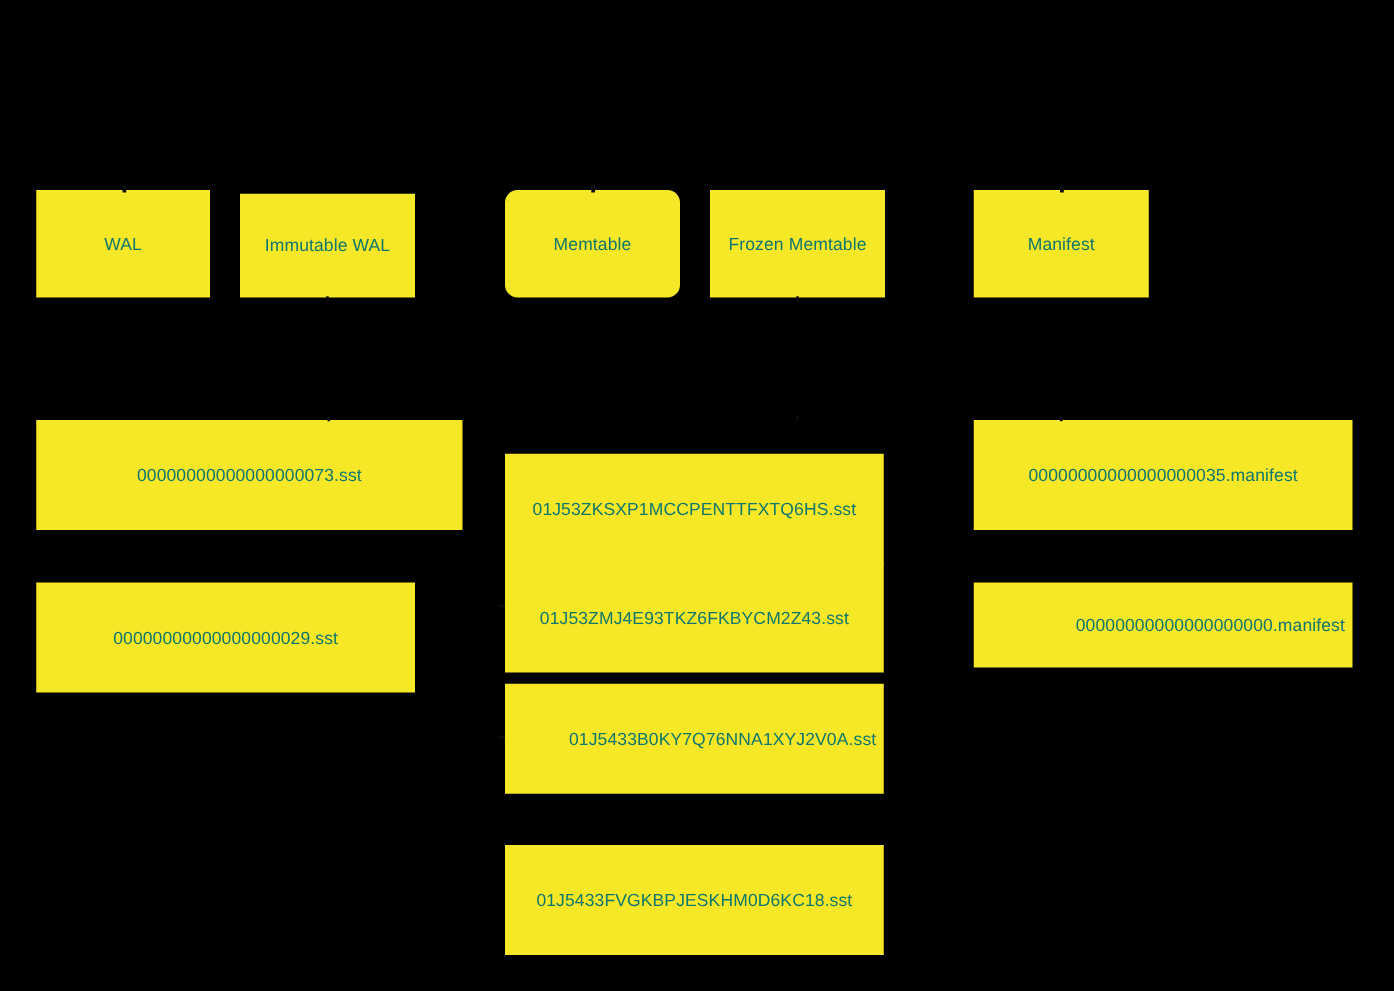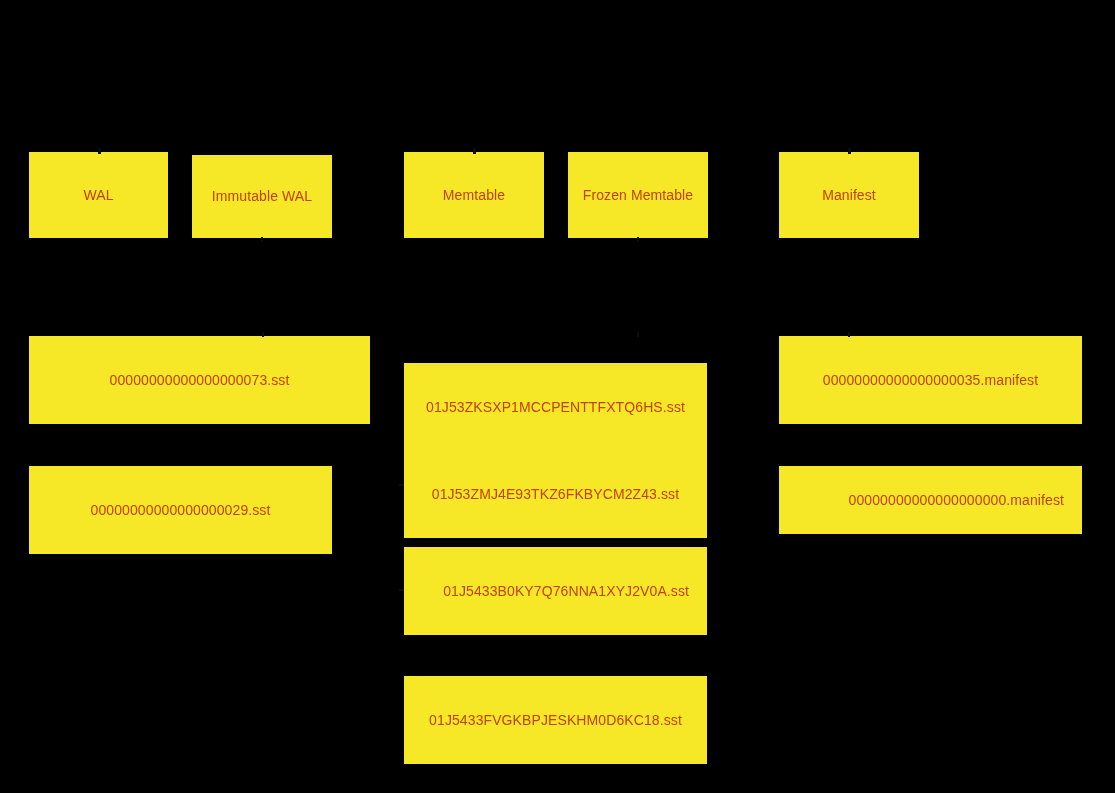--- a/index.html
+++ b/index.html
@@ -14,31 +14,31 @@
   #canvas {
     position: relative;
     width: 1115px;
     height: 793px;
     background: #000000;
     overflow: hidden;
   }
   .node {
     position: absolute;
     background: #F7E827;
-    color: #c2410c;
+    color: #0f766e;
     display: flex;
     align-items: center;
     justify-content: center;
     text-align: center;
     font-family: "Liberation Sans", sans-serif;
     font-size: 14px;
     line-height: 1.2;
     letter-spacing: 0.1px;
     box-sizing: border-box;
-    padding: 2px 18px;
+    padding: 2px 6px;
     white-space: nowrap;
     overflow: hidden;
   }
   .node.mono-ish {
     font-size: 14px;
   }
   .edge-tick {
     position: absolute;
     background: #0c0c0c;
   }
@@ -57,21 +57,21 @@
   </div>
 
   <div class="node mono-ish" style="left:29px; top:336px; width:341px; height:88px;">
     <span>00000000000000000073.sst</span>
   </div>
 
   <div class="node mono-ish" style="left:29px; top:466px; width:303px; height:88px;">
     <span>00000000000000000029.sst</span>
   </div>
 
-  <div class="node" style="left:404px; top:152px; width:140px; height:86px;">
+  <div class="node" style="left:404px; top:152px; width:140px; height:86px;border-radius:10px;">
     <span>Memtable</span>
   </div>
 
   <div class="node" style="left:568px; top:152px; width:140px; height:86px;">
     <span>Frozen Memtable</span>
   </div>
 
   <div class="node mono-ish" style="left:404px; top:336px; width:303px; height:88px;margin-top:27px;">
     <span>01J53ZKSXP1MCCPENTTFXTQ6HS.sst</span>
   </div>

